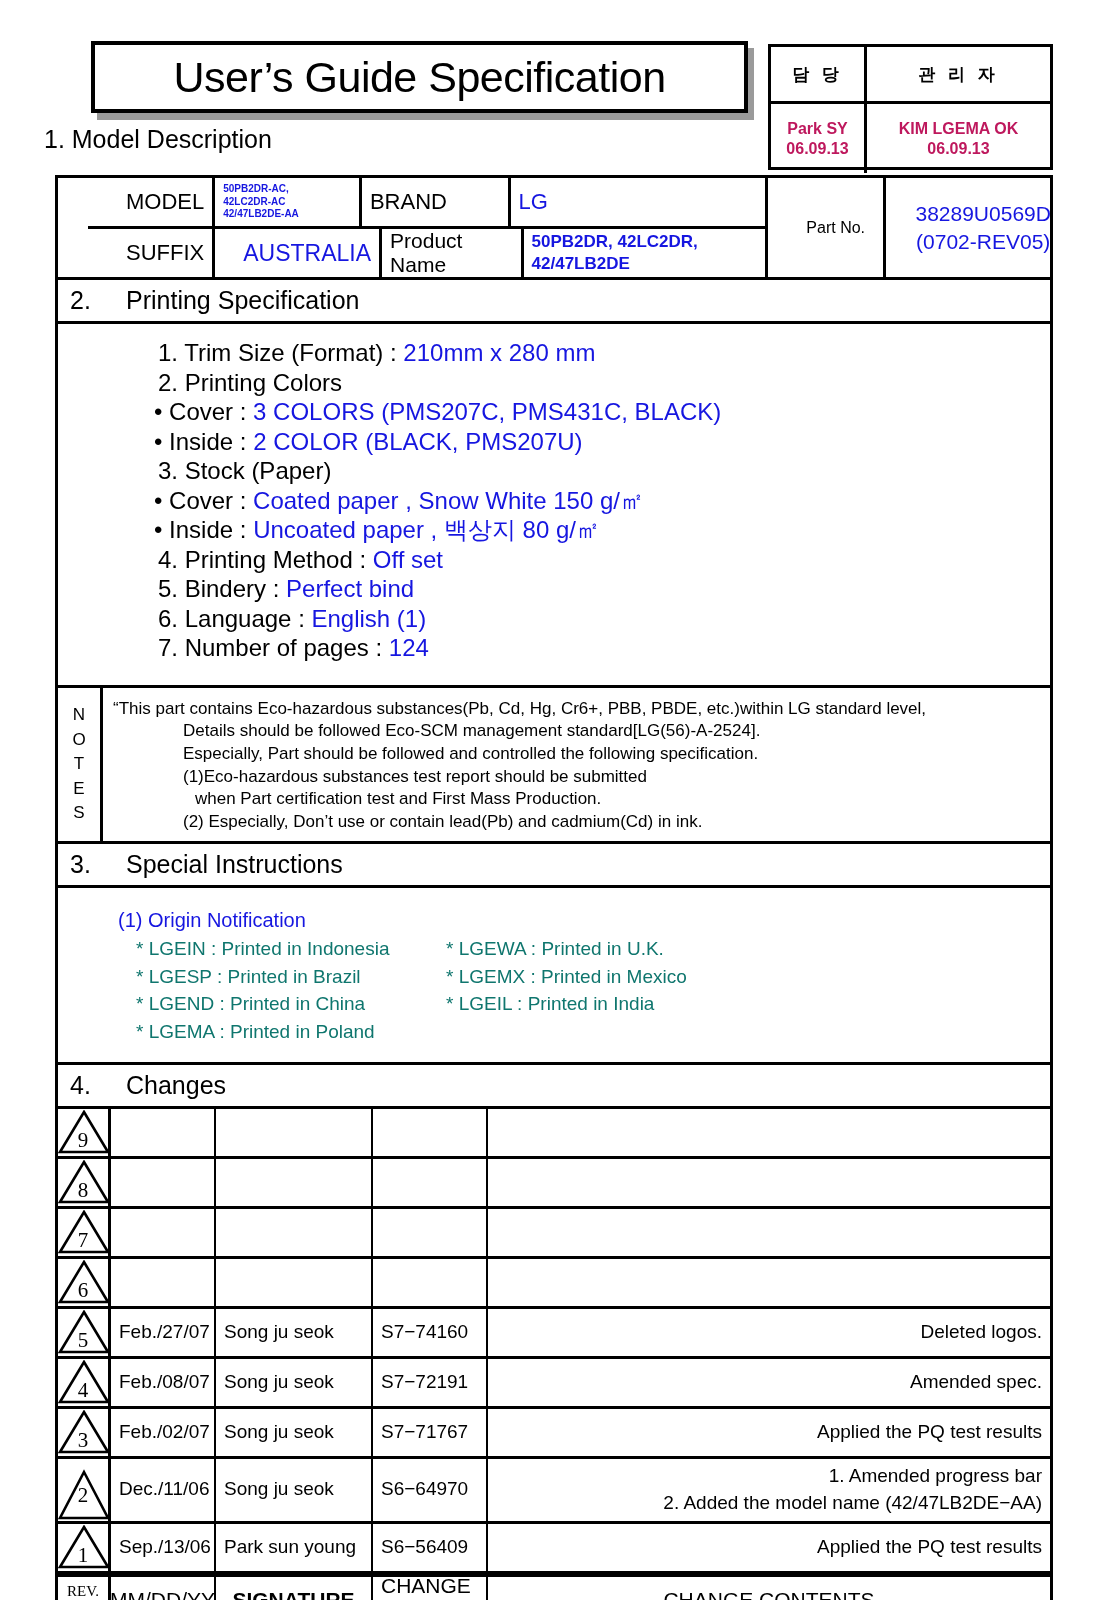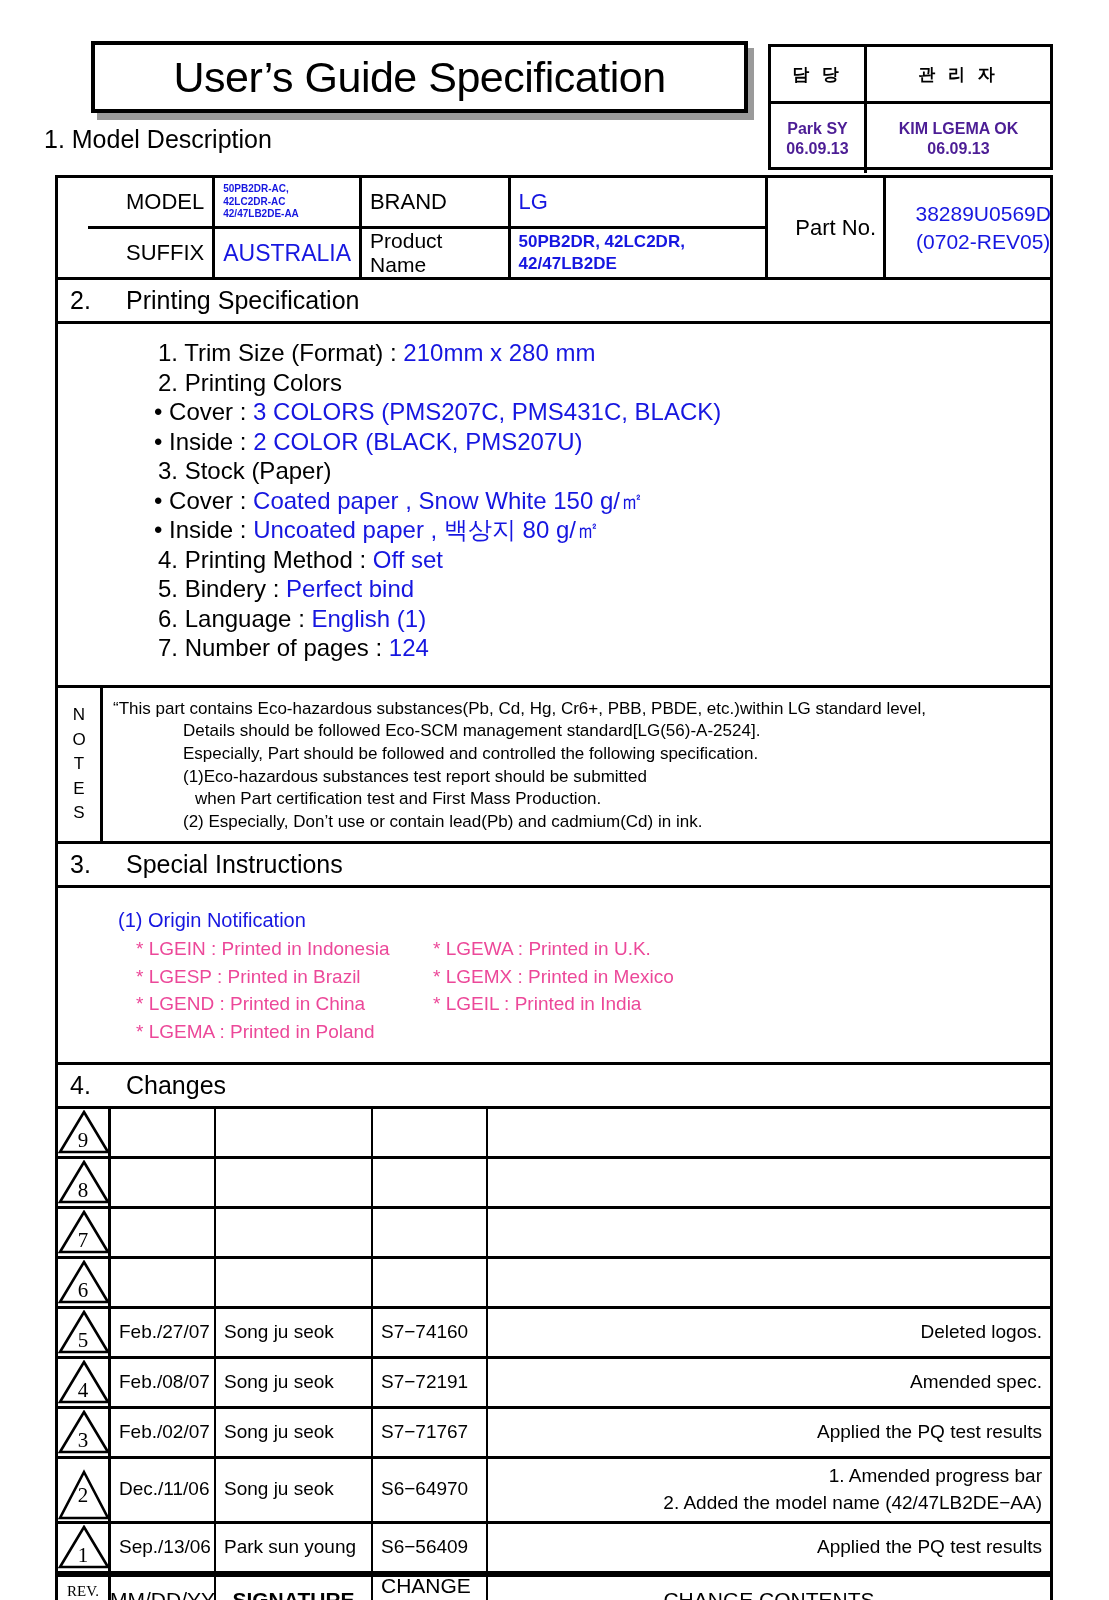--- a/index.html
+++ b/index.html
@@ -78,21 +78,21 @@
     box-sizing: border-box;
   }
   .approval-cell.left { width: 96px; border-right: 3px solid #000; }
   .approval-cell.right { width: 183px; }
   .kor-head {
     font-size: 17px;
     letter-spacing: 4px;
     font-weight: bold;
   }
   .sig-name, .sig-date {
-    color: #4c1d95;
+    color: #be185d;
     font-size: 16px;
     font-weight: bold;
     line-height: 1.25;
     white-space: nowrap;
   }
 
   
   .main-table {
     position: absolute;
     left: 55px; top: 167px;
@@ -117,35 +117,35 @@
   .c-model-val   { width: 155px; }
   .c-brand-label { width: 157px; font-size: 22px; }
   .c-brand-val   { width: 270px; font-size: 22px; }
   .model-lines {
     font-size: 10px;
     line-height: 1.28;
     font-weight: bold;
   }
   .suffix-row { height: 48px; }
   .c-suffix-label { width: 98px; justify-content: center; font-size: 22px; }
-  .c-suffix-val { width: 155px; justify-content: center; font-size: 23px; }
+  .c-suffix-val { width: 155px; justify-content: center; font-size: 23px; margin-left: 20px; }
   .c-prodname-label { width: 157px; font-size: 21px; }
   .c-prodname-val { width: 270px; font-size: 17px; line-height: 1.3; font-weight: bold; }
 
   .partno-merged {
     width: 312px;
     display: flex;
     flex-direction: row;
     box-sizing: border-box;
   }
   .pn-label {
     width: 105px;
     border-right: 3px solid #000;
     display: flex; align-items: center; justify-content: center;
-    font-size: 22px;
+    font-size: 16px;
     box-sizing: border-box;
     margin-left: 20px;
   }
   .pn-value {
     width: 207px;
     display: flex; flex-direction: column;
     align-items: center; justify-content: center;
     font-size: 21px;
     line-height: 1.3;
     box-sizing: border-box;
@@ -206,21 +206,21 @@
   .si-body {
     padding: 18px 0 16px 60px;
     box-sizing: border-box;
   }
   .si-title {
     font-size: 20px;
     color: #1616e0;
     line-height: 1.45;
   }
   .si-grid { margin-left: 18px; }
-  .si-line { display: flex; font-size: 19px; color: #ec4899; line-height: 1.45; }
+  .si-line { display: flex; font-size: 19px; color: #0f766e; line-height: 1.45; gap: 13px; }
   .si-c1 { width: 297px; white-space: nowrap; }
   .si-c2 { white-space: nowrap; }
 
   
   .chg { border-top: 3px solid #000; }
   .chg-row { display: flex; border-bottom: 3px solid #000; }
   .chg-row:last-child { border-bottom: none; }
   .chg-rev {
     width: 53px;
     position: relative;

